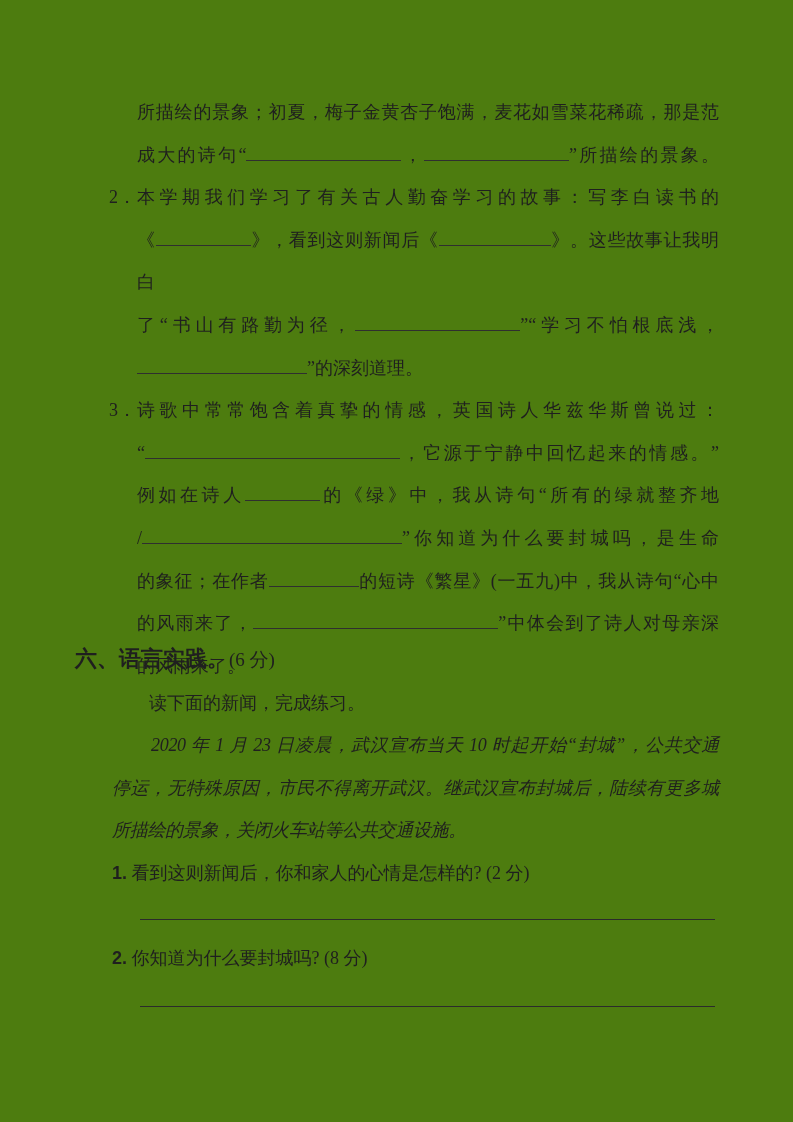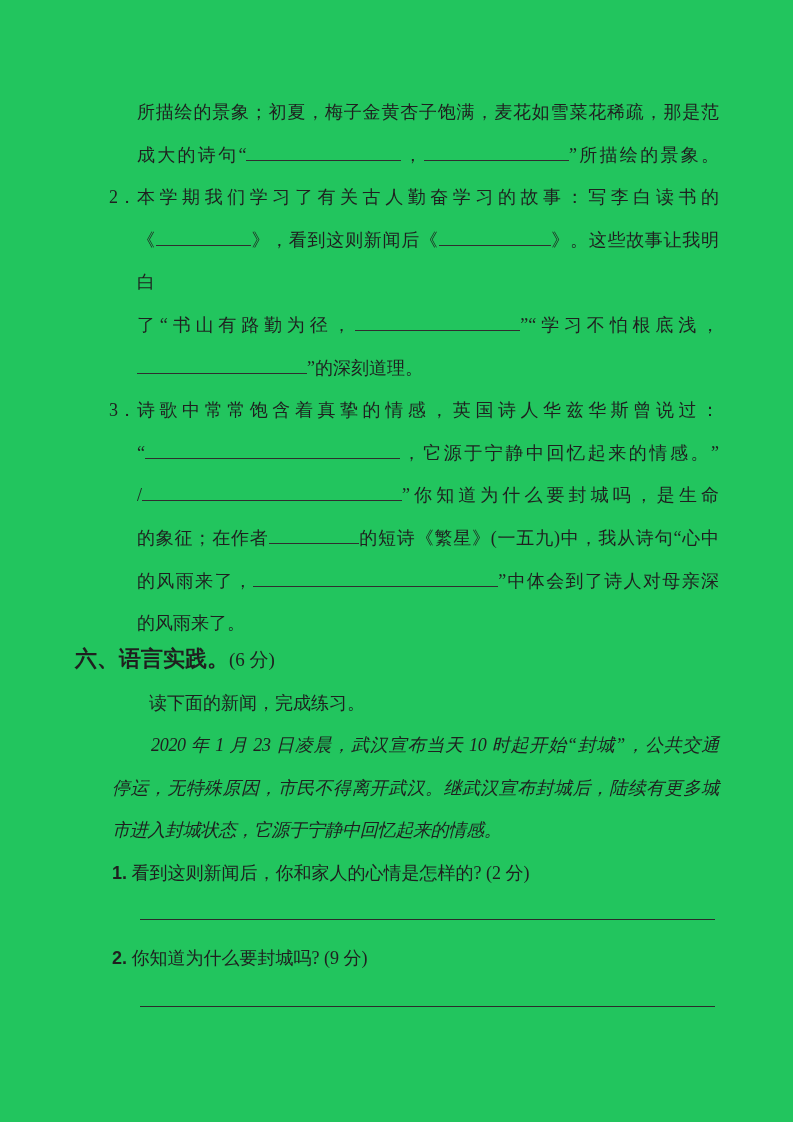--- a/index.html
+++ b/index.html
@@ -53,43 +53,44 @@
     width:575px;
     border-top:1.6px solid #2b2b2b;
     height:0;
   }
   .a1 .rule{top:24px;}
   .a2 .rule{top:26px;}
 </style>
 </head>
 <body>
 
-<div id="page" style="background: #22c55e; color: rgb(31, 31, 31);">
+<div id="page" style="background: #4d7c0f; color: rgb(31, 31, 31);">
   <div id="sec5" class="section">
       <div class="row just"><span>所描绘的景象；初夏，梅子金黄杏子饱满，麦花如雪菜花稀疏，那是范</span></div>
       <div class="row just"><span>成大的诗句“</span><span class="blank" style="width: 155px;"></span><span>，</span><span class="blank" style="width: 145px;"></span><span>”所描绘的景象。</span></div>
       <div class="row just"><span class="num">2．</span><span>本学期我们学习了有关古人勤奋学习的故事：写李白读书的</span></div>
       <div class="row just"><span>《</span><span class="blank" style="width: 95px;"></span><span>》，看到这则新闻后《</span><span class="blank" style="width: 112px;"></span><span>》。这些故事让我明白</span></div>
       <div class="row just"><span>了“书山有路勤为径，</span><span class="blank" style="width: 165px;"></span><span>”“学习不怕根底浅，</span></div>
       <div class="row "><span class="blank" style="width: 170px;"></span><span>”的深刻道理。</span></div>
       <div class="row just"><span class="num">3．</span><span>诗歌中常常饱含着真挚的情感，英国诗人华兹华斯曾说过：</span></div>
       <div class="row just"><span>“</span><span class="blank" style="width: 255px;"></span><span>，它源于宁静中回忆起来的情感。”</span></div>
+      <div class="row just"><span>例如在诗人</span><span class="blank" style="width: 75px;"></span><span>的《绿》中，我从诗句“所有的绿就整齐地</span></div>
       <div class="row just"><span>/</span><span class="blank" style="width: 260px;"></span><span>”你知道为什么要封城吗，是生命</span></div>
       <div class="row just"><span>的象征；在作者</span><span class="blank" style="width: 90px;"></span><span>的短诗《繁星》(一五九)中，我从诗句“心中</span></div>
       <div class="row just"><span>的风雨来了，</span><span class="blank" style="width: 245px;"></span><span>”中体会到了诗人对母亲深</span></div>
       <div class="row "><span>的风雨来了。</span></div>
     </div>
   <div id="sec6" class="section">
       <div class="row heading"><span class="hei">六、语言实践。</span><span>(6 分)</span></div>
       <div class="row ind37"><span>读下面的新闻，完成练习。</span></div>
       <div class="row news just ind39"><span>2020 年 1 月 23 日凌晨，武汉宣布当天 10 时起开始“封城”，公共交通</span></div>
       <div class="row news just"><span>停运，无特殊原因，市民不得离开武汉。继武汉宣布封城后，陆续有更多城</span></div>
-      <div class="row news"><span>市进入封城状态，它源于宁静中回忆起来的情感。</span></div>
+      <div class="row news"><span>所描绘的景象，关闭火车站等公共交通设施。</span></div>
       <div class="row "><span class="hei">1.</span><span> 看到这则新闻后，你和家人的心情是怎样的? (2 分)</span></div>
       <div class="row answer a1">
         <span class="rule" style="width: 575px; border-top-color: rgb(43, 43, 43);"></span>
       </div>
-      <div class="row "><span class="hei">2.</span><span> 你知道为什么要封城吗? (9 分)</span></div>
+      <div class="row "><span class="hei">2.</span><span> 你知道为什么要封城吗? (8 分)</span></div>
       <div class="row answer a2">
         <span class="rule" style="width: 575px; border-top-color: rgb(43, 43, 43);"></span>
       </div>
     </div>
 </div>
 
 </body></html>

